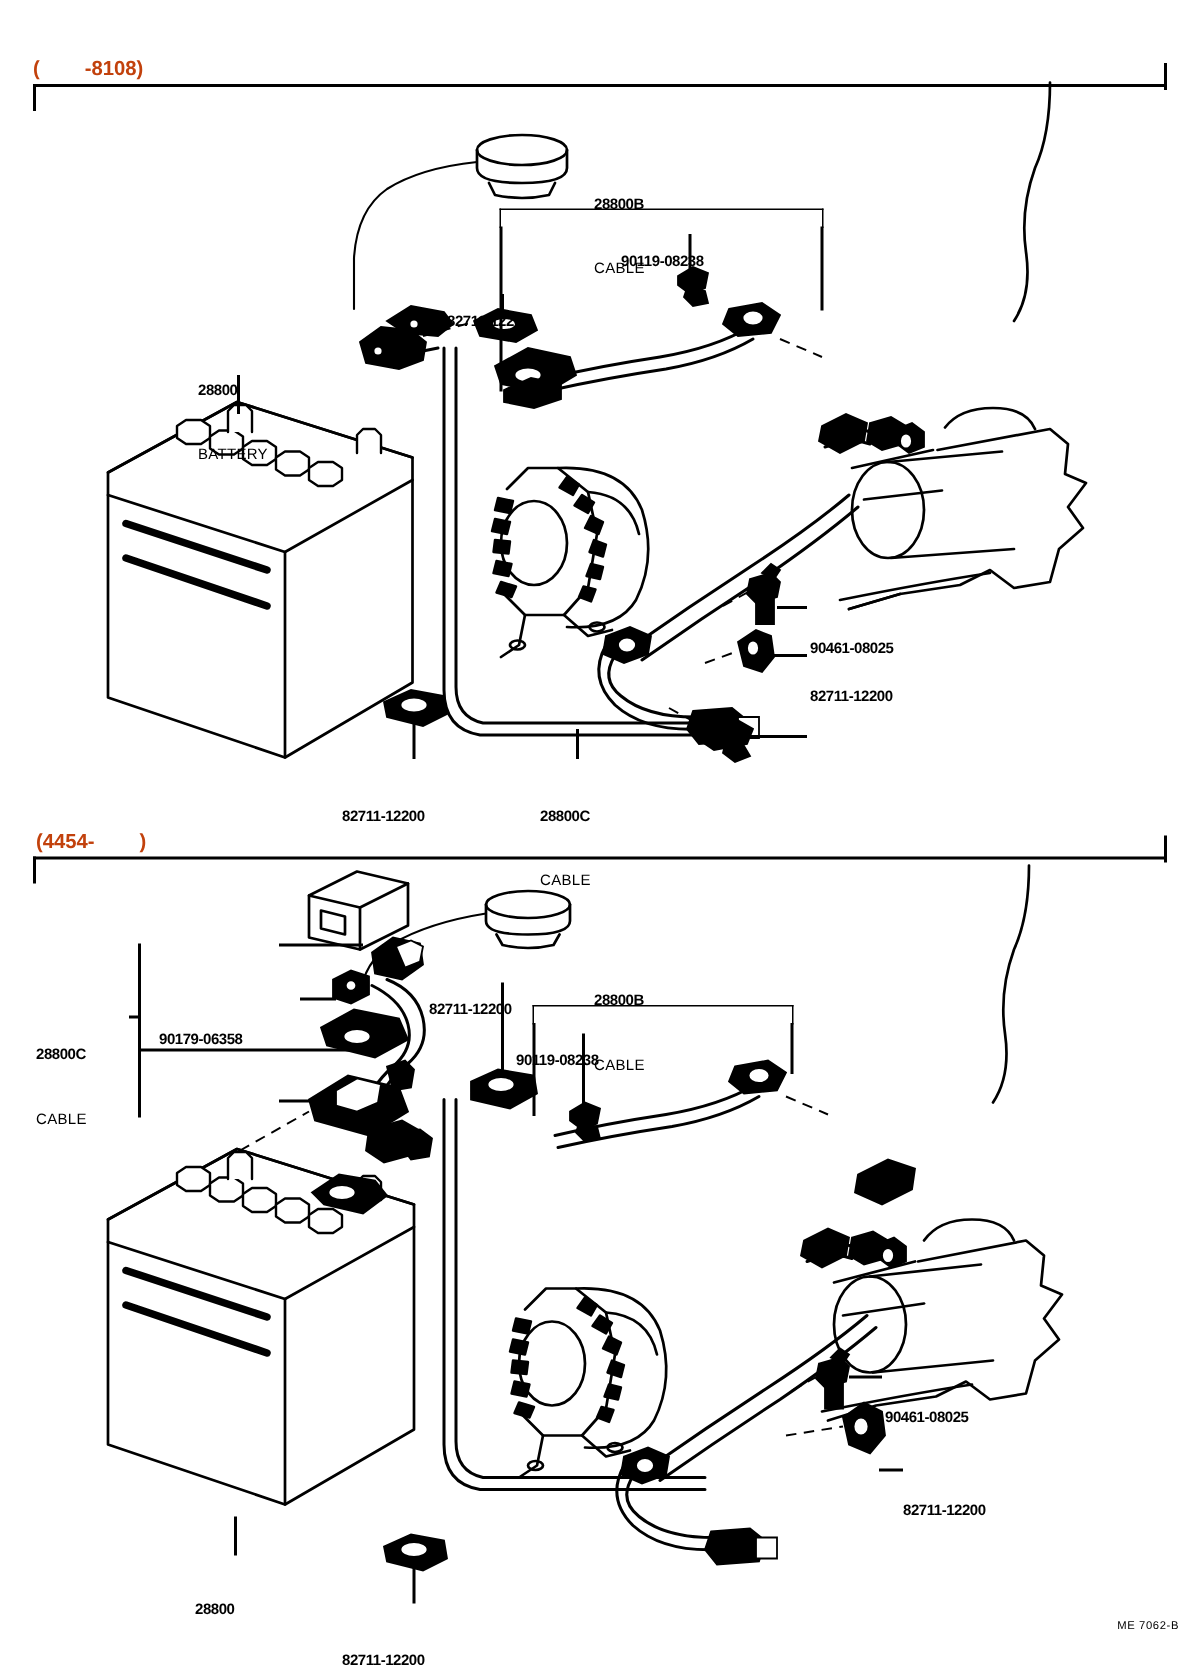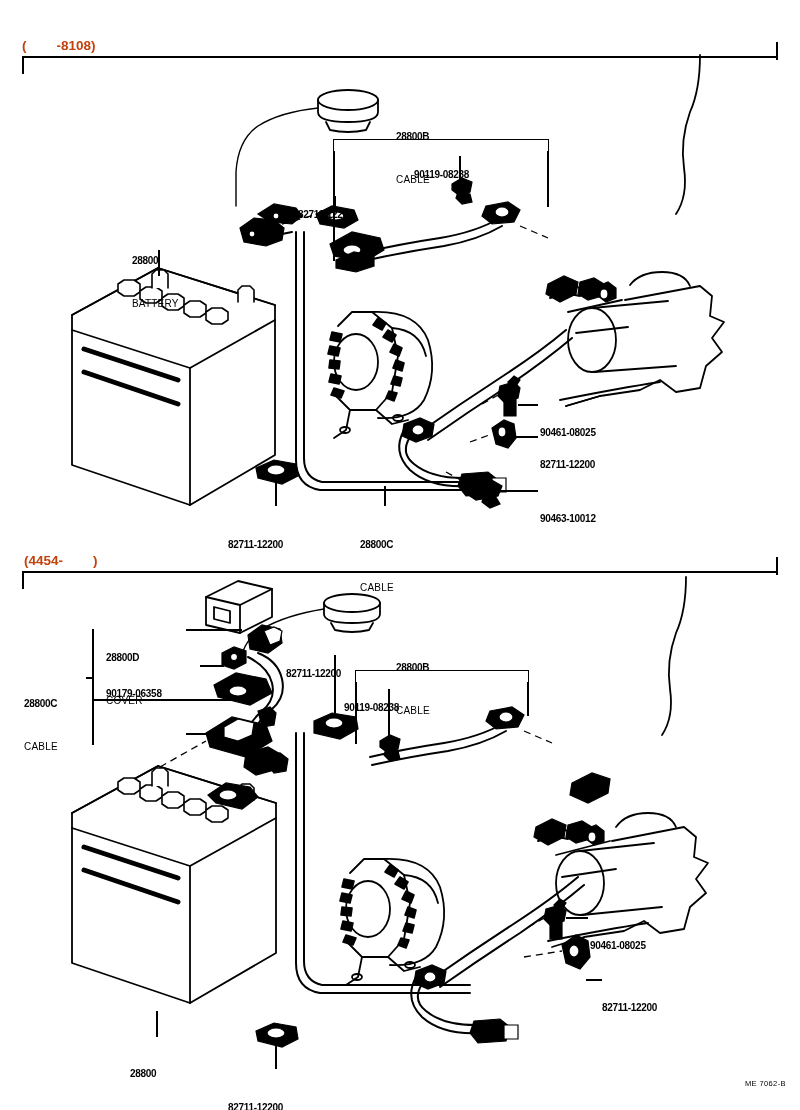--- a/index.html
+++ b/index.html
@@ -253,23 +253,20 @@
   <div class="lbl" style="left:540px;top:396px;">
     <span class="num">90461-08025</span>
   </div>
   <div class="leader h" style="left:518px;top:404px;width:20px;"></div>
 
   <div class="lbl" style="left:540px;top:428px;">
     <span class="num">82711-12200</span>
   </div>
   <div class="leader h" style="left:512px;top:436px;width:26px;"></div>
 
-  <div class="lbl" style="left:540px;top:482px;">
-    <span class="num">90463-10012</span>
-  </div>
   <div class="leader h" style="left:500px;top:490px;width:38px;"></div>
 
   <div class="lbl" style="left:228px;top:508px;">
     <span class="num">82711-12200</span>
   </div>
   <div class="leader v" style="left:275px;top:482px;height:24px;"></div>
 
   <div class="lbl" style="left:360px;top:508px;">
     <span class="num">28800C</span>
     <span class="sub">CABLE</span>
@@ -445,24 +442,20 @@
     </g>
 
     <g stroke="#000" stroke-width="1.3" fill="none" stroke-dasharray="7,5">
       <path d="M160,222 L206,196"></path>
       <path d="M528,382 L546,372"></path>
       <path d="M524,412 L562,406"></path>
       <path d="M524,186 L552,198"></path>
     </g>
   </svg>
 
-  <div class="lbl" style="left:106px;top:76px;">
-    <span class="num">28800D</span>
-    <span class="sub">COVER</span>
-  </div>
   <div class="leader h" style="left:186px;top:84px;width:56px;"></div>
 
   <div class="lbl" style="left:106px;top:112px;">
     <span class="num">90179-06358</span>
   </div>
   <div class="leader h" style="left:200px;top:120px;width:24px;"></div>
 
   <div class="lbl" style="left:24px;top:122px;">
     <span class="num">28800C</span>
     <span class="sub">CABLE</span>

